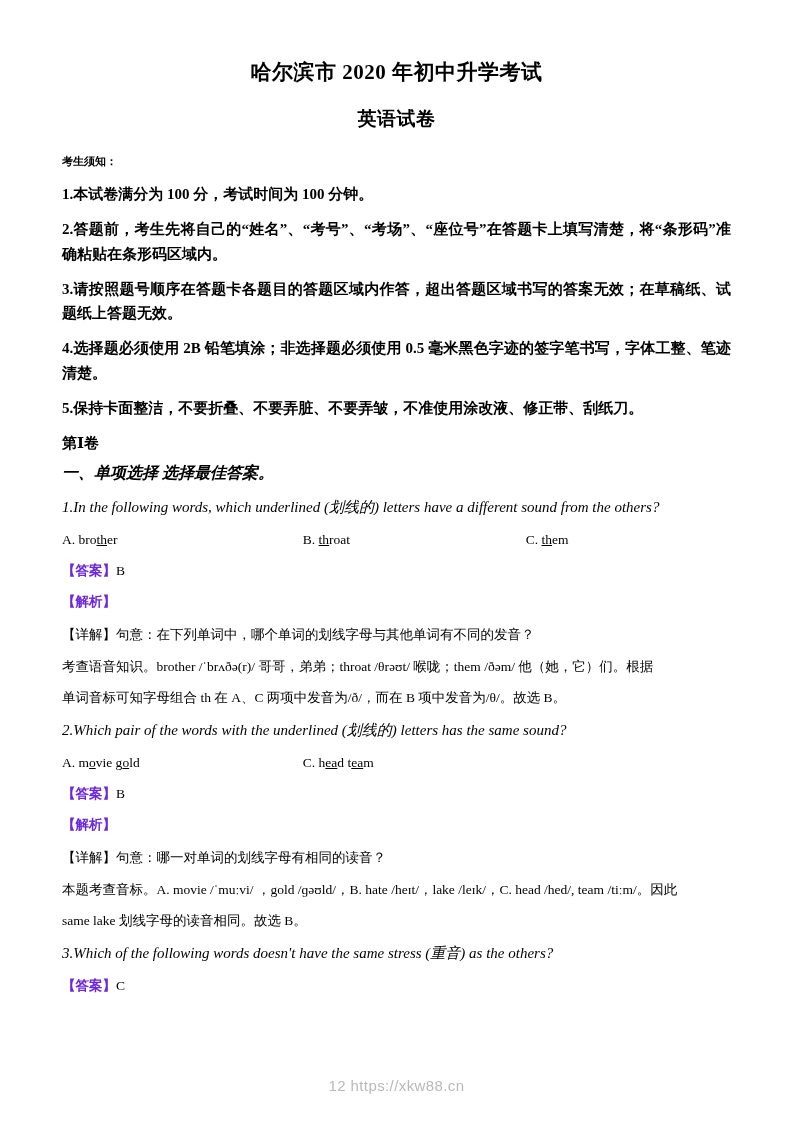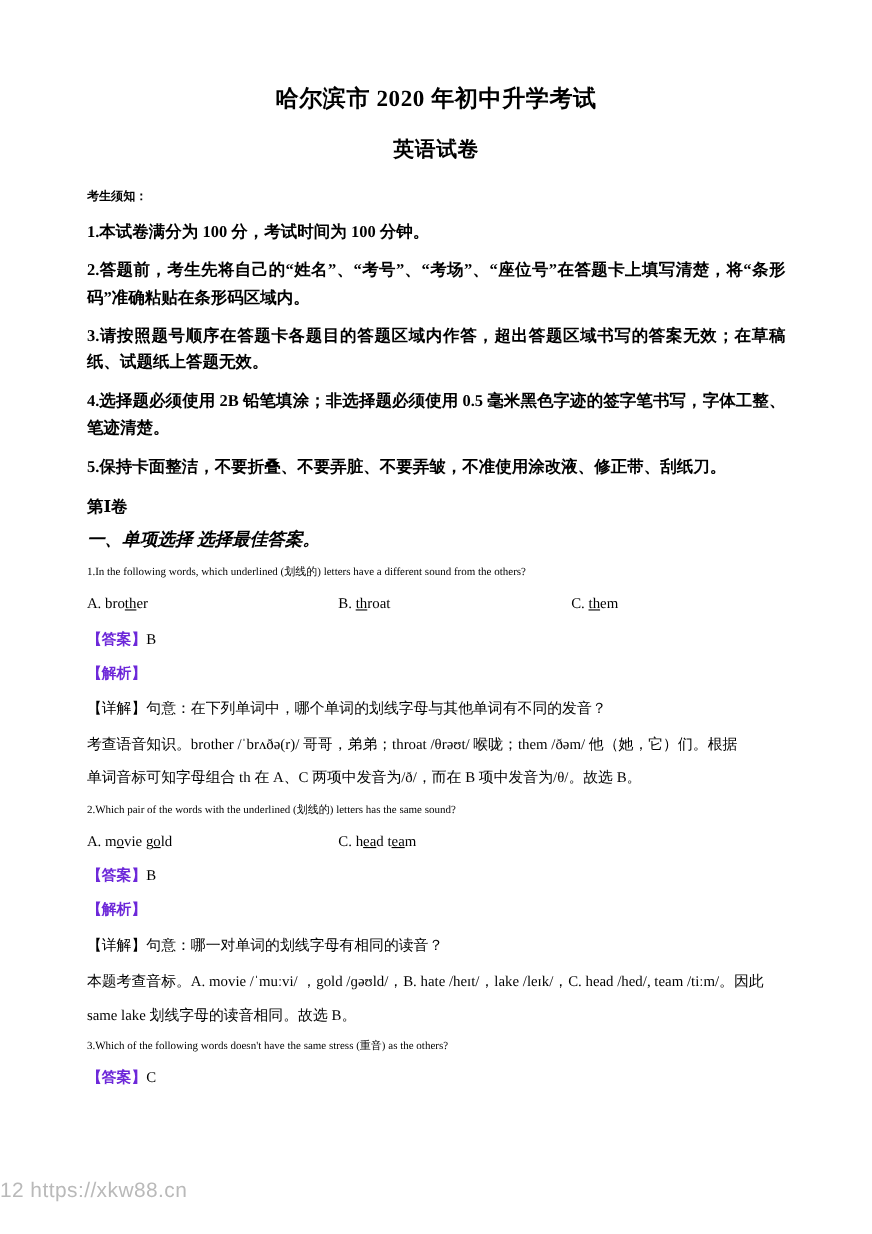--- a/index.html
+++ b/index.html
@@ -12,21 +12,21 @@
     height: 1122px;
     font-family: "Liberation Serif", "DejaVu Serif", serif;
     color: #000000;
     position: relative;
     overflow: hidden;
   }
   .page {
     position: relative;
     width: 793px;
     height: 1122px;
-    padding: 17px;
+    padding: 0;
     box-sizing: border-box;
   }
   .content {
     padding: 58px 62px 0 62px;
   }
   .title-main {
     text-align: center;
     font-size: 21px;
     font-weight: bold;
     letter-spacing: 0.5px;
@@ -58,23 +58,24 @@
     font-weight: bold;
     margin: 14px 0 10px 0;
   }
   .part-title {
     font-size: 16px;
     font-weight: bold;
     margin: 0 0 12px 0;
     font-style: italic;
   }
   .q-stem {
-    font-size: 10px;
+    font-size: 15px;
     margin: 0 0 11px 0;
     line-height: 1.5;
+    font-style: italic;
   }
   .opts {
     display: flex;
     font-size: 13.5px;
     margin: 0 0 11px 0;
     line-height: 1.5;
   }
   .opts .opt {
     flex: 0 0 33.33%;
   }
@@ -94,23 +95,23 @@
     margin: 0 0 11px 0;
     line-height: 1.6;
     text-align: justify;
   }
   .explain-line.tight { margin-bottom: 9px; }
   .watermark {
     position: absolute;
     left: 0;
     right: 0;
     bottom: 28px;
-    text-align: left;
+    text-align: center;
     color: #b9b9b9;
-    font-size: 19px;
+    font-size: 15px;
     font-family: "Liberation Sans", sans-serif;
     letter-spacing: 0.4px;
   }
 </style>
 </head>
 <body>
 
 <div class="page">
   <div class="content">
 

